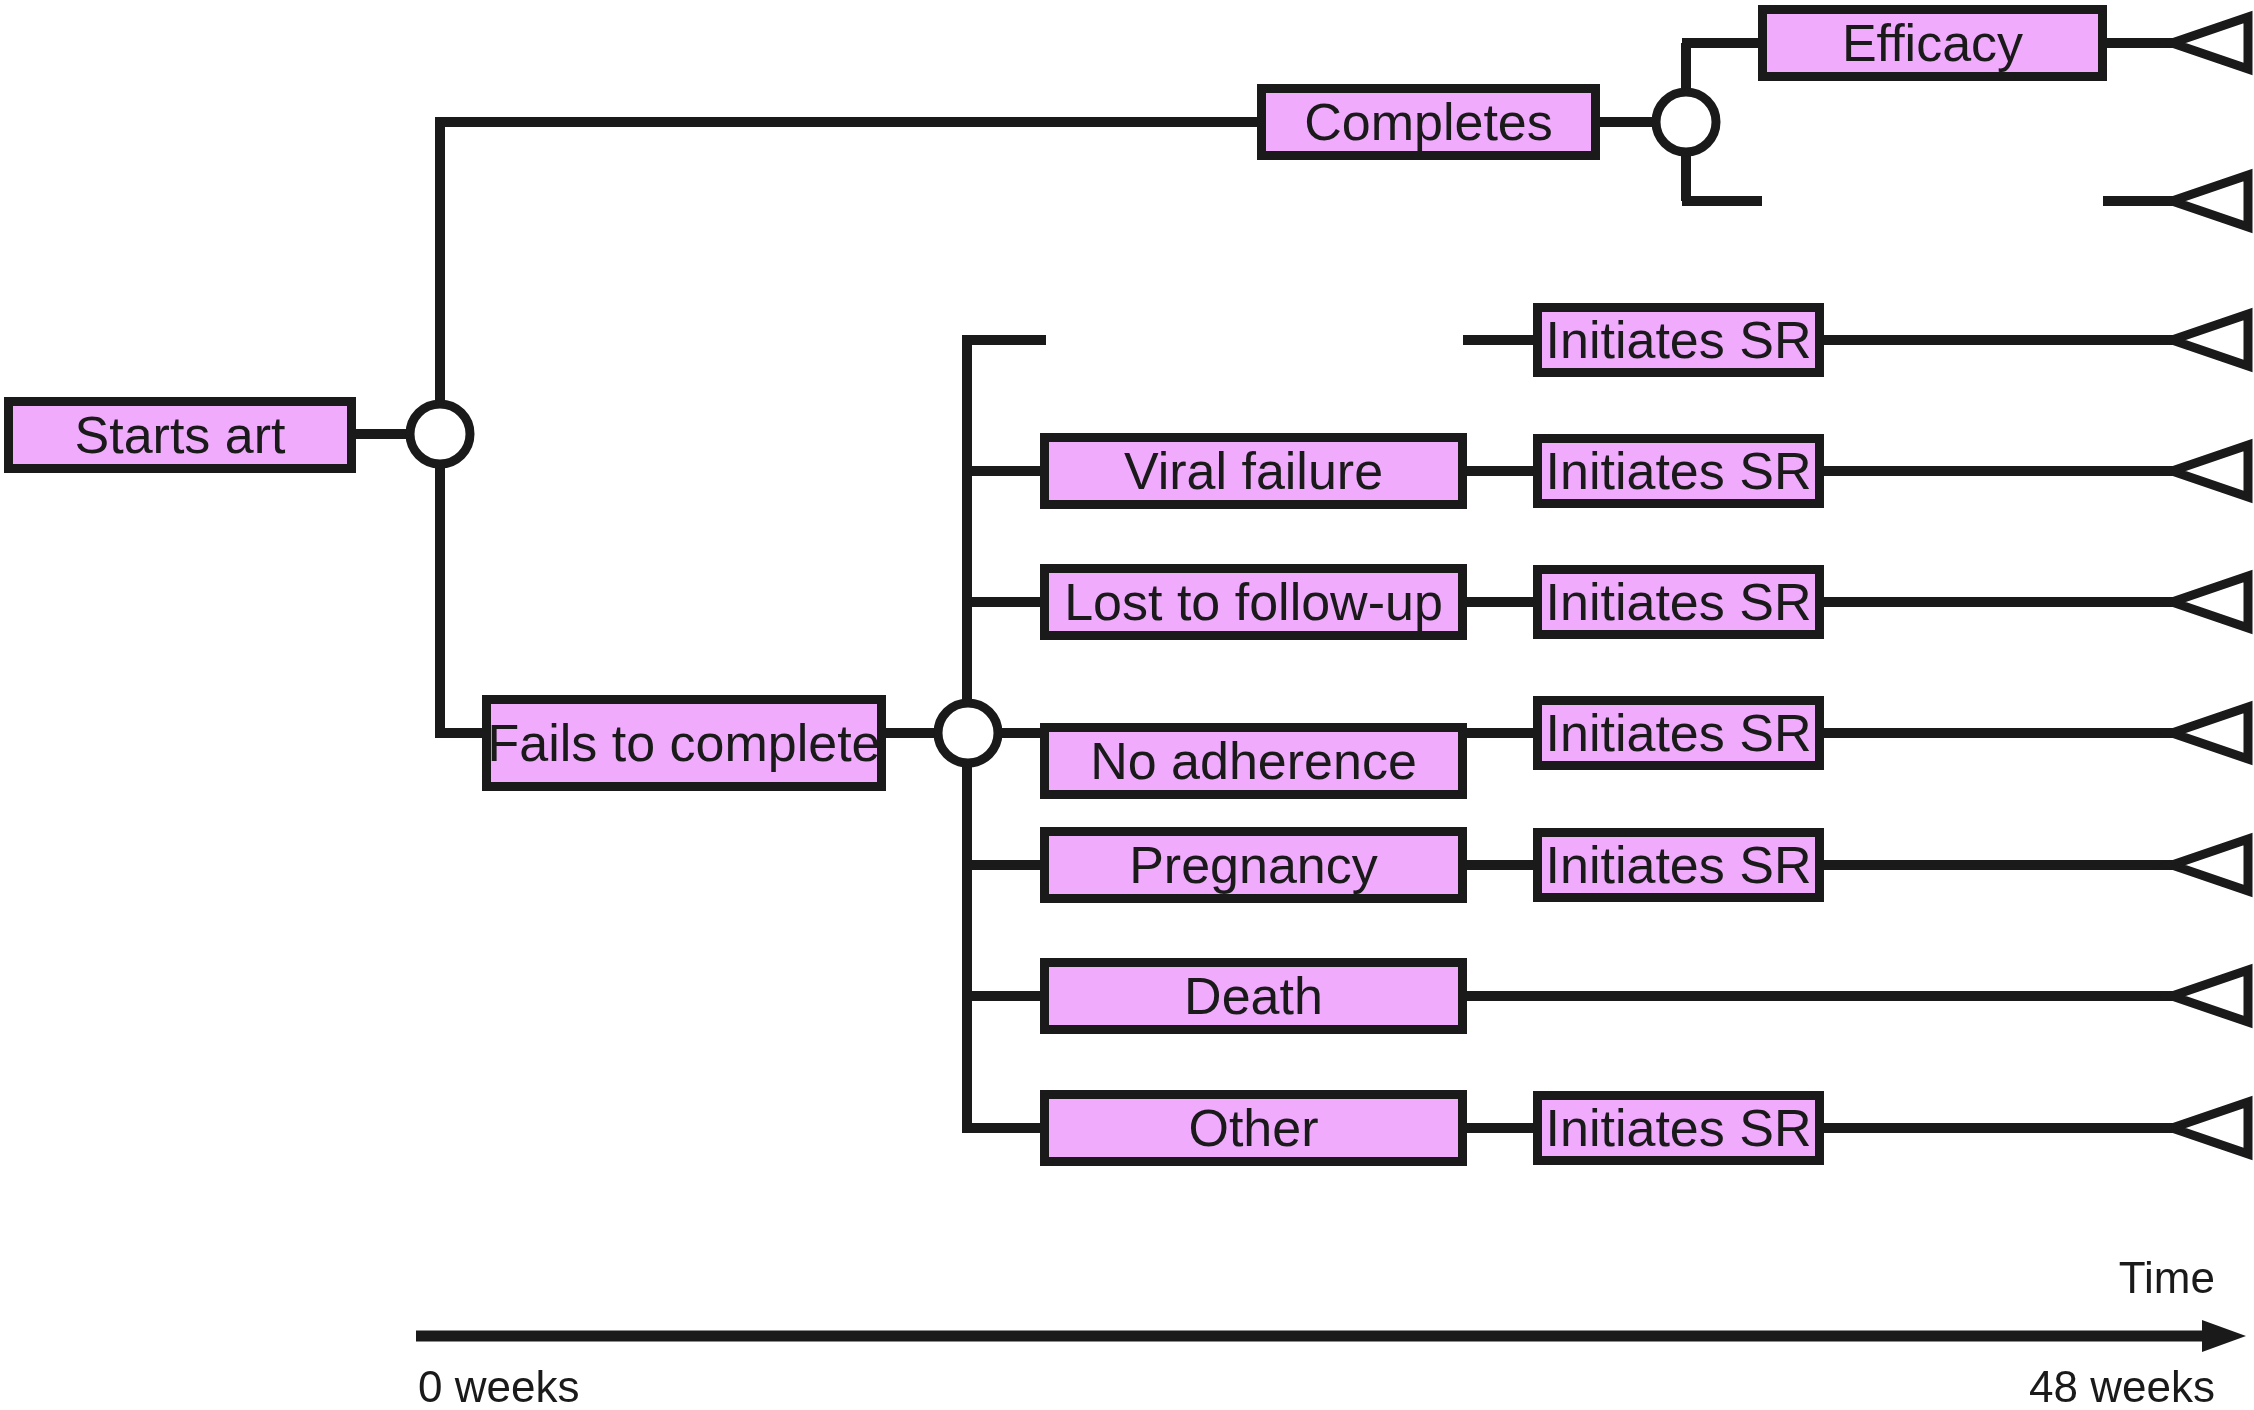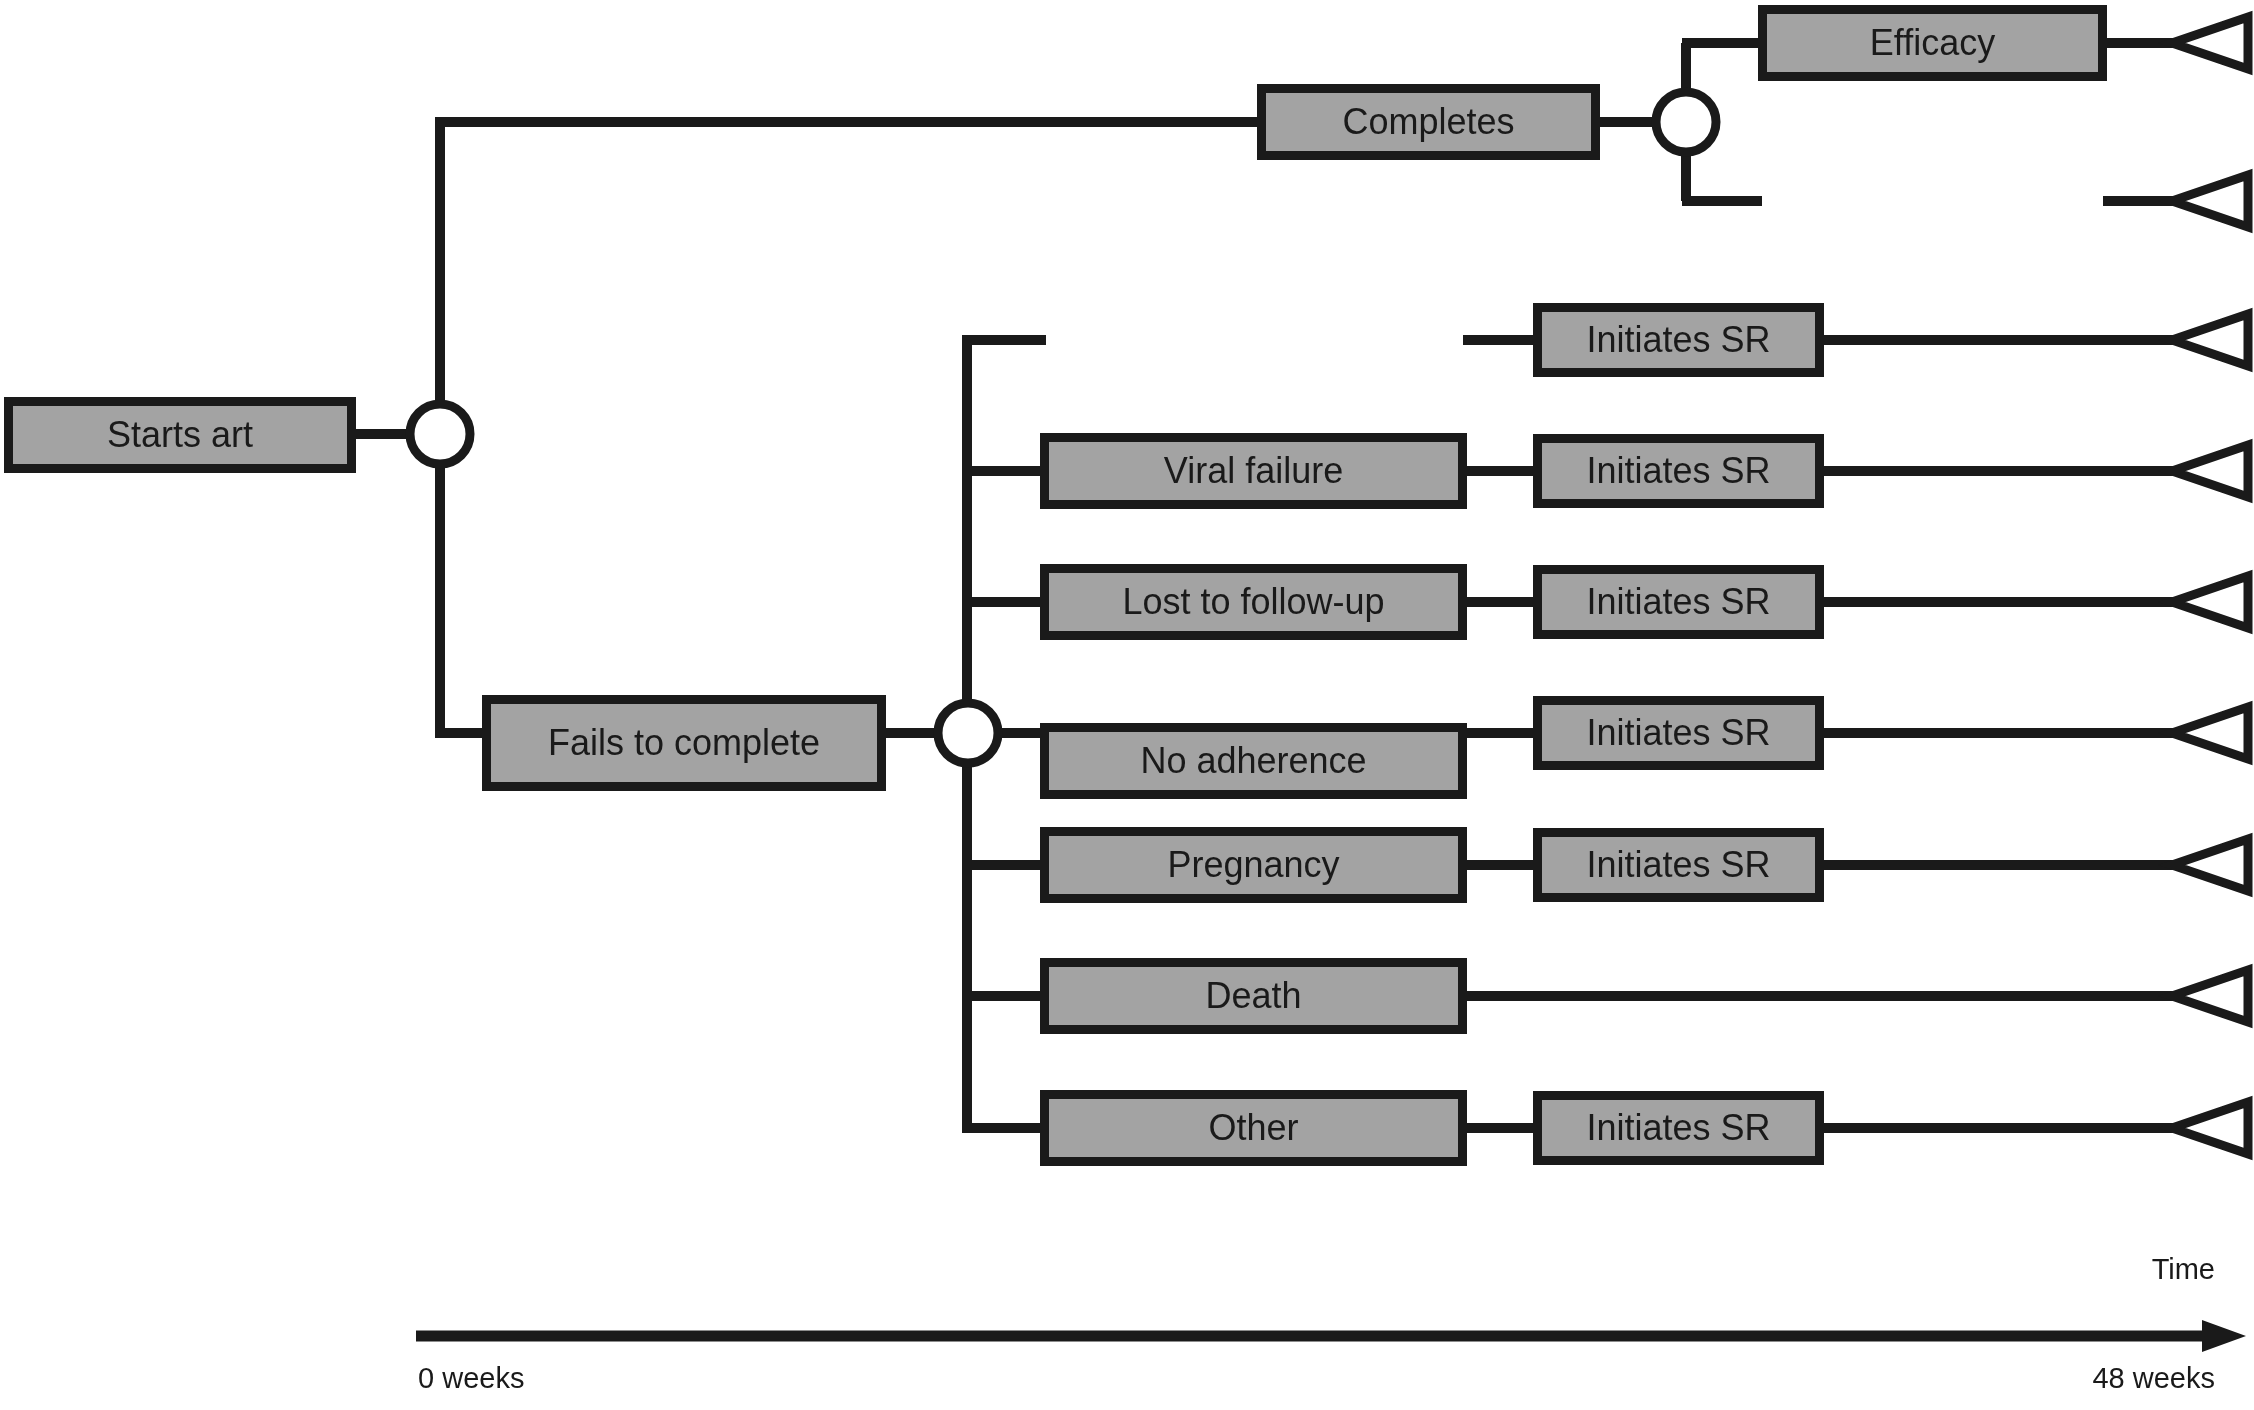--- a/index.html
+++ b/index.html
@@ -15,30 +15,30 @@
   .wires { position: absolute; left: 0; top: 0; width: 2254px; height: 1410px; }
   .wires line { stroke: #1a1a1a; stroke-width: 10; }
   .wires circle { fill: #ffffff; stroke: #1a1a1a; stroke-width: 9; }
   .wires polygon.terminal { fill: #ffffff; stroke: #1a1a1a; stroke-width: 9; stroke-linejoin: miter; }
   .wires polygon.arrowhead { fill: #1a1a1a; stroke: none; }
   .wires line.axis { stroke-width: 11; }
   .box {
     position: absolute;
     box-sizing: border-box;
     border: 9px solid #1a1a1a;
-    background: #a3a3a3;
+    background: #f0abfc;
     display: flex;
     align-items: center;
     justify-content: center;
-    font-size: 36px;
+    font-size: 52px;
     white-space: nowrap;
   }
   .axis-label {
     position: absolute;
-    font-size: 29px;
+    font-size: 44px;
     line-height: 1.1;
     white-space: nowrap;
   }
   .align-right { text-align: right; }
 </style>
 </head>
 <body>
 
 <div class="stage">
 

